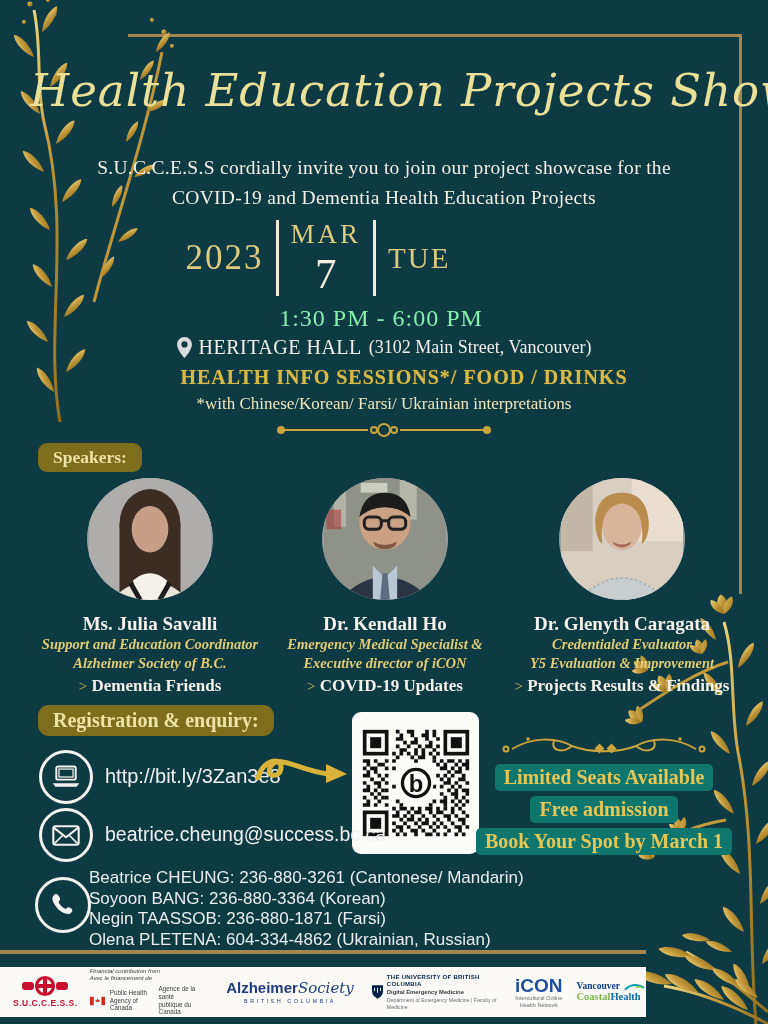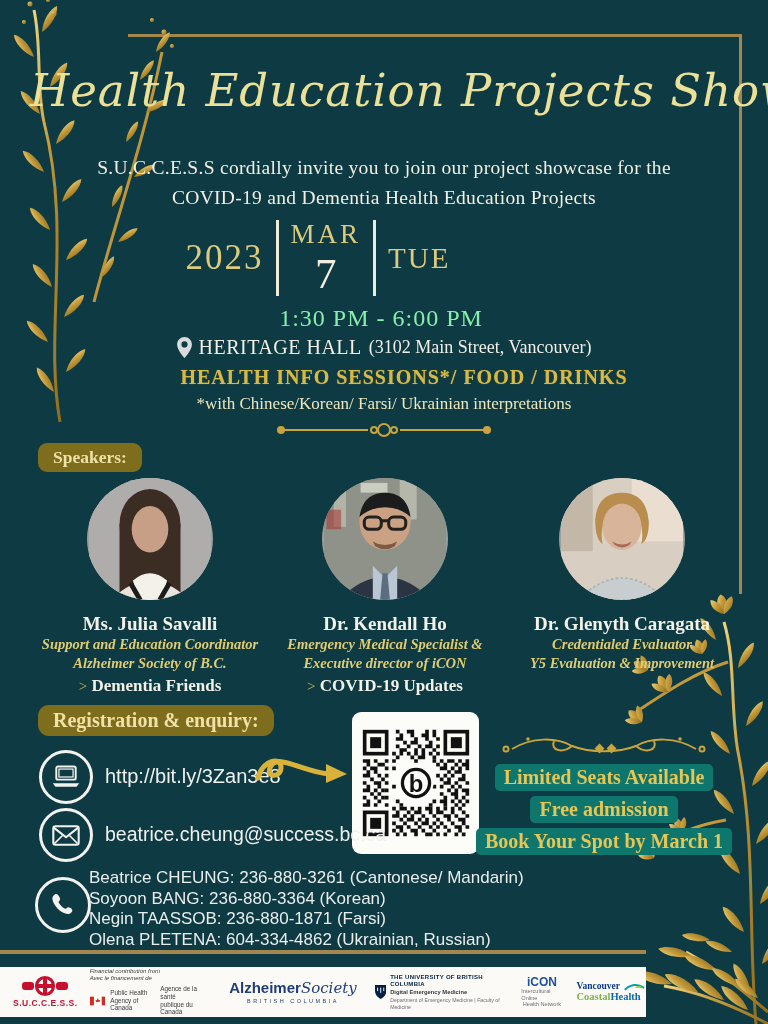--- a/index.html
+++ b/index.html
@@ -77,21 +77,21 @@
   .alz-main{font-size:15px;color:#1f3d7c;white-space:nowrap;}
   .alz-main b{font-family:"Liberation Sans", sans-serif;font-weight:700;}
   .alz-main i{font-family:"DejaVu Serif", serif;}
   .alz-sub{font-size:5.5px;letter-spacing:2.5px;color:#1f3d7c;font-family:"Liberation Sans", sans-serif;margin-top:1px;}
   .ubc{margin-left:18px;display:flex;align-items:center;gap:4px;}
   .ubc-col{font-family:"Liberation Sans", sans-serif;line-height:1.3;}
   .ubc-l1{font-size:6px;font-weight:700;color:#002145;letter-spacing:.3px;}
   .ubc-l2{font-size:5.8px;font-weight:700;color:#33393f;}
   .ubc-l3{font-size:5.2px;color:#6a7076;}
   .icn{margin-left:16px;}
-  .icn-name{font-family:"Liberation Sans", sans-serif;font-size:12px;font-weight:700;color:#1d4e9e;line-height:1;}
+  .icn-name{font-family:"Liberation Sans", sans-serif;font-size:19px;font-weight:700;color:#1d4e9e;line-height:1;}
   .icn-sub{font-family:"Liberation Sans", sans-serif;font-size:5.6px;color:#6b6f73;line-height:1.2;}
   .vch{margin-left:14px;font-family:Liberation Serif, serif;line-height:1.05;}
   .vch-r1{display:flex;align-items:flex-end;gap:2px;}
   .vch-w1{font-size:9.5px;font-weight:700;color:#0b3c84;}
   .vch-r2{font-size:10.5px;font-weight:700;}
   .vch-w2{color:#7ab648;} .vch-w3{color:#0b6ab0;}
 </style>
 </head>
 <body>
 
@@ -297,20 +297,21 @@
           <path d="M28,34 Q30,12 50,12 Q70,12 72,36 Q72,50 66,54 Q70,30 50,28 Q30,30 34,54 Q28,50 28,34 Z" fill="#b98d4e"></path>
           <ellipse cx="50" cy="40" rx="16" ry="19" fill="#d7b49a"></ellipse>
           <path d="M42,52 Q50,57 58,52 L56,55 Q50,59 44,55 Z" fill="#a76a5a"></path>
           <path d="M14,100 Q50,64 86,100 Z" fill="#c8cdd0"></path>
           <path d="M14,100 Q50,64 86,100 Z" fill="none" stroke="#aab0b4" stroke-width="1.5" stroke-dasharray="2 2"></path>
         </svg>
       </div>
       <div class="sp-name">Dr. Glenyth Caragata</div>
       <div class="sp-role">Credentialed Evaluator</div>
       <div class="sp-role">Y5 Evaluation &amp; Improvement</div>
+      <div class="sp-topic"><span class="marker">&gt;</span> <span>Projects Results &amp; Findings</span></div>
     </div>
   </div>
 
   <span class="abs pill reg-pill">Registration &amp; enquiry:</span>
 
   <div class="abs icon-circle url-icon">
     <svg width="30" height="26" viewBox="0 0 34 28">
       <rect x="6" y="2" width="22" height="15" rx="2" fill="none" stroke="#f2f2ee" stroke-width="2.2"></rect>
       <rect x="9" y="5" width="16" height="9" fill="none" stroke="#f2f2ee" stroke-width="1.4"></rect>
       <path d="M2,21 L32,21 L29,25 L5,25 Z" fill="#f2f2ee"></path>

